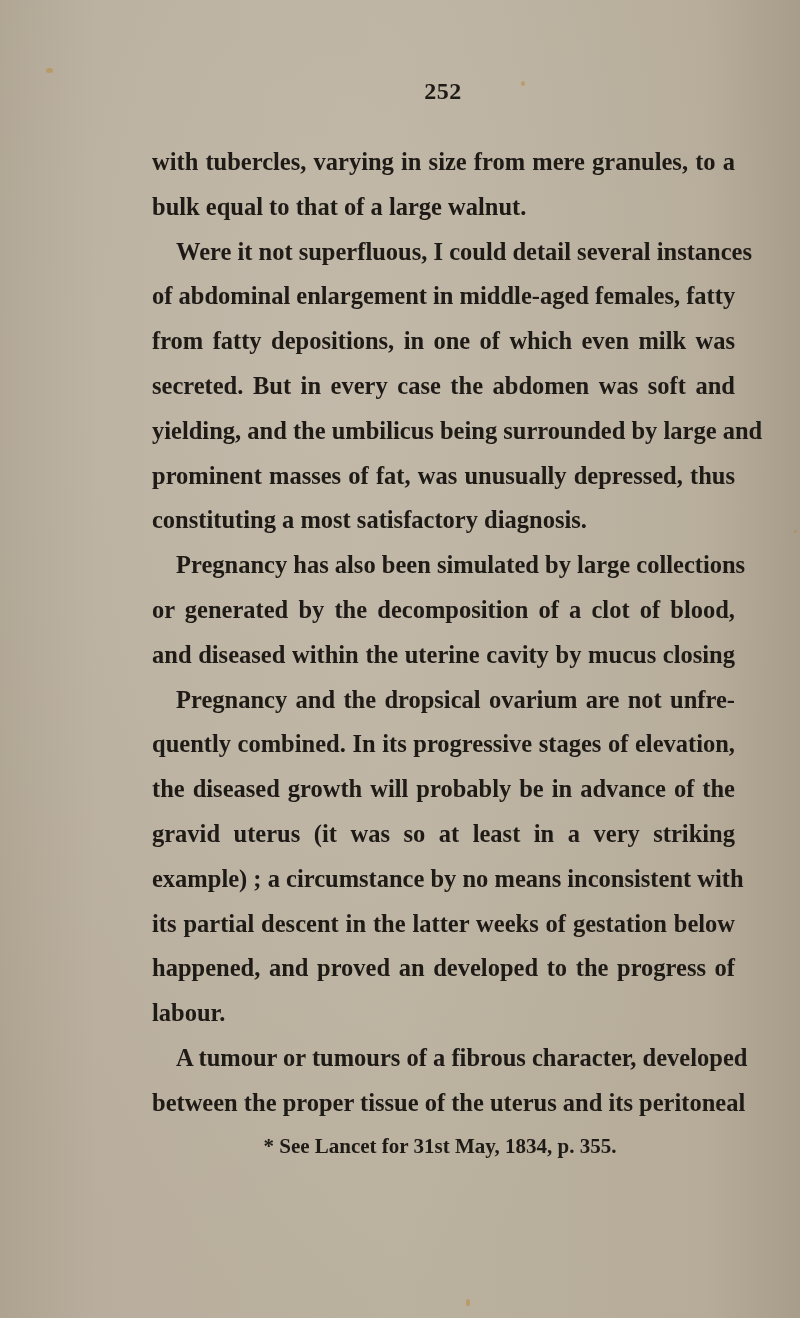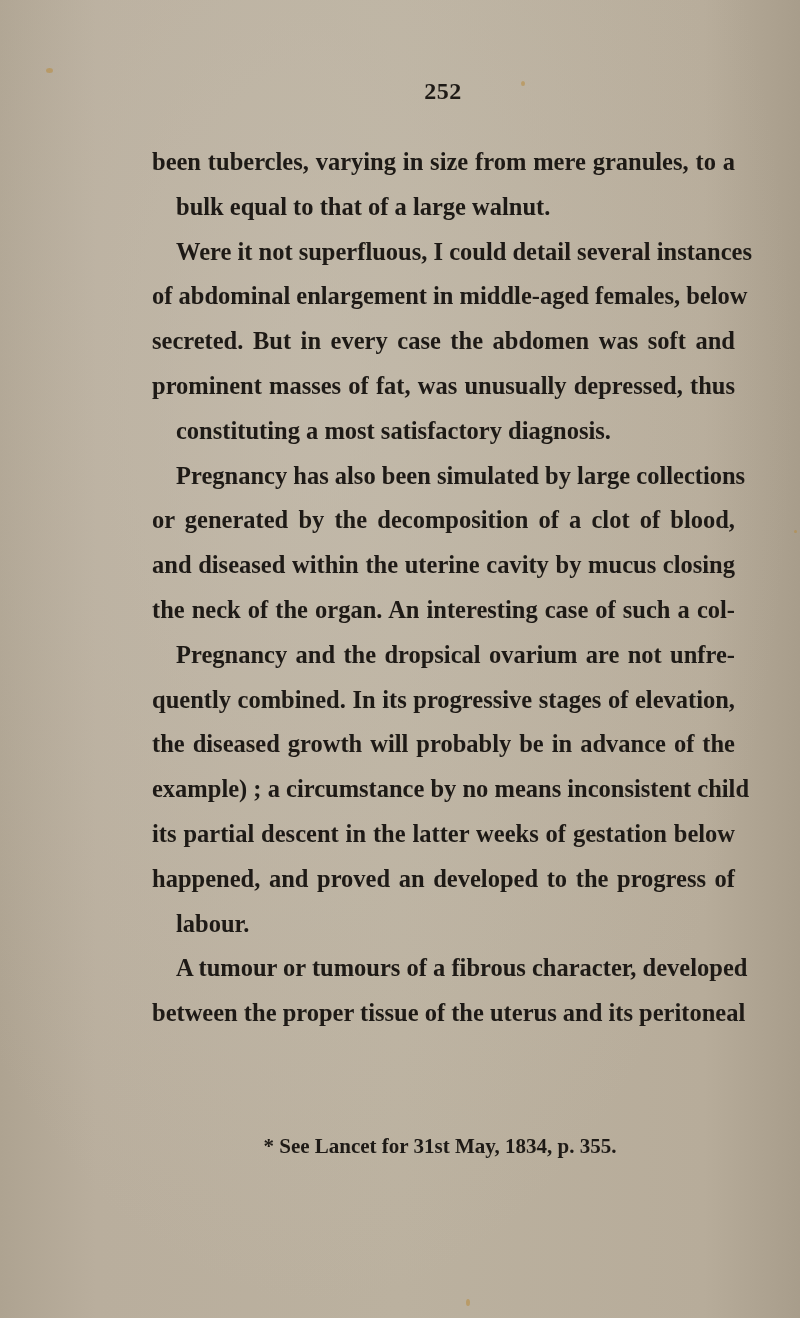--- a/index.html
+++ b/index.html
@@ -47,21 +47,20 @@
     }
     .line {
       display: block;
       white-space: nowrap;
       text-align: justify;
       text-align-last: justify;
       height: 44.8px;
     }
     .line.last {
       text-align-last: left;
-      margin-left: 24px;
     }
     .line.indent {
       padding-left: 24px;
     }
     .footnote {
       position: absolute;
       top: 1134px;
       left: 0;
       width: 800px;
       text-align: center;
@@ -82,44 +81,46 @@
   <div class="speck" style="left:30px;top:68px;width:7px;height:5px;"></div>
   <div class="speck" style="left:505px;top:81px;width:4px;height:5px;"></div>
   <div class="speck" style="left:450px;top:1299px;width:4px;height:7px;"></div>
   <div class="speck" style="left:778px;top:530px;width:3px;height:3px;"></div>
 
   <div class="page-number">252</div>
 
   <div class="body-text">
 
     <div>
-      <span class="line">been tubercles, varying in size from mere granules, to a</span>
+      <span class="line">with tubercles, varying in size from mere granules, to a</span>
       <span class="line last">bulk equal to that of a large walnut.</span>
     </div>
 
     <div>
       <span class="line indent">Were it not superfluous, I could detail several instances</span>
-      <span class="line">of abdominal enlargement in middle-aged females, below</span>
+      <span class="line">of abdominal enlargement in middle-aged females, fatty</span>
+      <span class="line">from fatty depositions, in one of which even milk was</span>
       <span class="line">secreted.  But in every case the abdomen was soft and</span>
+      <span class="line">yielding, and the umbilicus being surrounded by large and</span>
       <span class="line">prominent masses of fat, was unusually depressed, thus</span>
       <span class="line last">constituting a most satisfactory diagnosis.</span>
     </div>
 
     <div>
       <span class="line indent">Pregnancy has also been simulated by large collections</span>
       <span class="line">or generated by the decomposition of a clot of blood,</span>
       <span class="line">and diseased within the uterine cavity by mucus closing</span>
-      <span class="line">the neck of the organ.  An interesting case of such a col-</span>
     </div>
 
     <div>
       <span class="line indent">Pregnancy and the dropsical ovarium are not unfre-</span>
       <span class="line">quently combined.  In its progressive stages of elevation,</span>
       <span class="line">the diseased growth will probably be in advance of the</span>
-      <span class="line">example) ; a circumstance by no means inconsistent child</span>
+      <span class="line">gravid uterus (it was so at least in a very striking</span>
+      <span class="line">example) ; a circumstance by no means inconsistent with</span>
       <span class="line">its partial descent in the latter weeks of gestation below</span>
       <span class="line">happened, and proved an developed to the progress of</span>
       <span class="line last">labour.</span>
     </div>
 
     <div>
       <span class="line indent">A tumour or tumours of a fibrous character, developed</span>
       <span class="line">between the proper tissue of the uterus and its peritoneal</span>
 
     </div>

